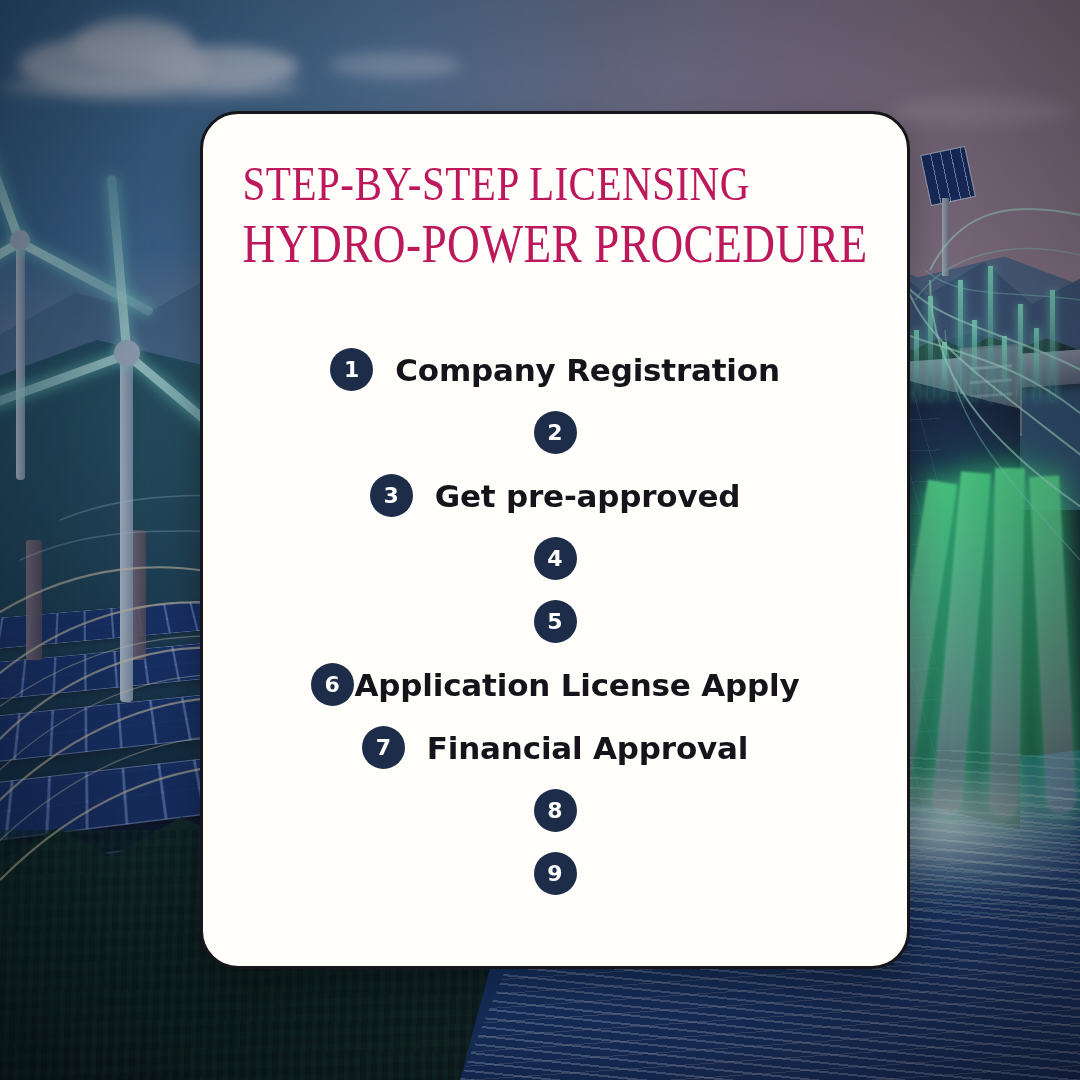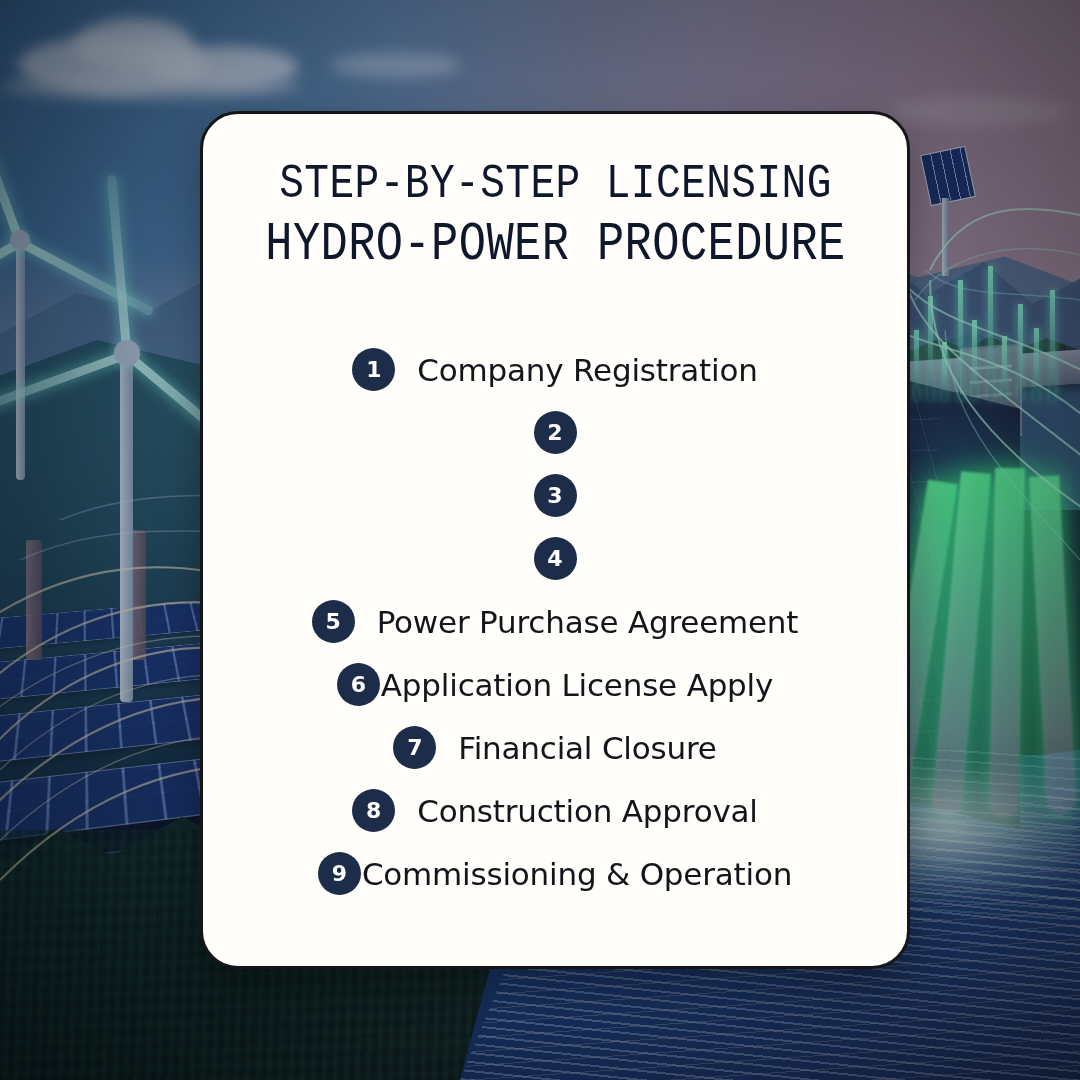--- a/index.html
+++ b/index.html
@@ -271,23 +271,22 @@
     width:710px; height:858px;
     background:#FFFEFA;
     border:3px solid #16151a;
     border-radius:38px;
     box-shadow:0 18px 46px rgba(0,0,0,.34);
     padding:44px 30px 30px;
     display:flex; flex-direction:column; align-items:center;
   }
 
   #title{
-    text-align:center;
-    font-family:Liberation Mono, monospace;
-    color:#0f172a;
+    font-family:Liberation Serif, serif;
+    color:#be185d;
     letter-spacing:.5px;
     line-height:1.07;
   }
   .title-line{
     display:block;
     white-space:nowrap;
     transform:scaleX(.84);
     transform-origin:center;
   }
   .tl1{ font-size:49px; }
@@ -309,21 +308,21 @@
     background:#1d2c49;
     color:#ffffff;
     display:flex; align-items:center; justify-content:center;
     font-family:"DejaVu Sans", sans-serif;
     font-size:22px; font-weight:bold;
     line-height:1;
   }
   .step-label{
     font-family:"DejaVu Sans", sans-serif;
     font-size:31px;
-    font-weight:400;
+    font-weight:700;
     color:#15141a;
     letter-spacing:-.2px;
     white-space:nowrap;
   }
   
   .step-row.tight{ gap:1px; }
 </style>
 </head>
 <body>
 
@@ -472,46 +471,44 @@
         <div class="badge">1</div>
         <div class="step-label">Company Registration</div>
       </div>
 
       <div class="step-row">
         <div class="badge">2</div>
       </div>
 
       <div class="step-row">
         <div class="badge">3</div>
+        <div class="step-label">Get pre-approved</div>
       </div>
 
       <div class="step-row">
         <div class="badge">4</div>
       </div>
 
       <div class="step-row">
         <div class="badge">5</div>
-        <div class="step-label">Power Purchase Agreement</div>
       </div>
 
       <div class="step-row tight">
         <div class="badge">6</div>
         <div class="step-label">Application License Apply</div>
       </div>
 
       <div class="step-row">
         <div class="badge">7</div>
-        <div class="step-label">Financial Closure</div>
+        <div class="step-label">Financial Approval</div>
       </div>
 
       <div class="step-row">
         <div class="badge">8</div>
-        <div class="step-label">Construction Approval</div>
       </div>
 
       <div class="step-row tight">
         <div class="badge">9</div>
-        <div class="step-label">Commissioning &amp; Operation</div>
       </div>
 
     </div>
   </div>
 </div>
 
 </body></html>

